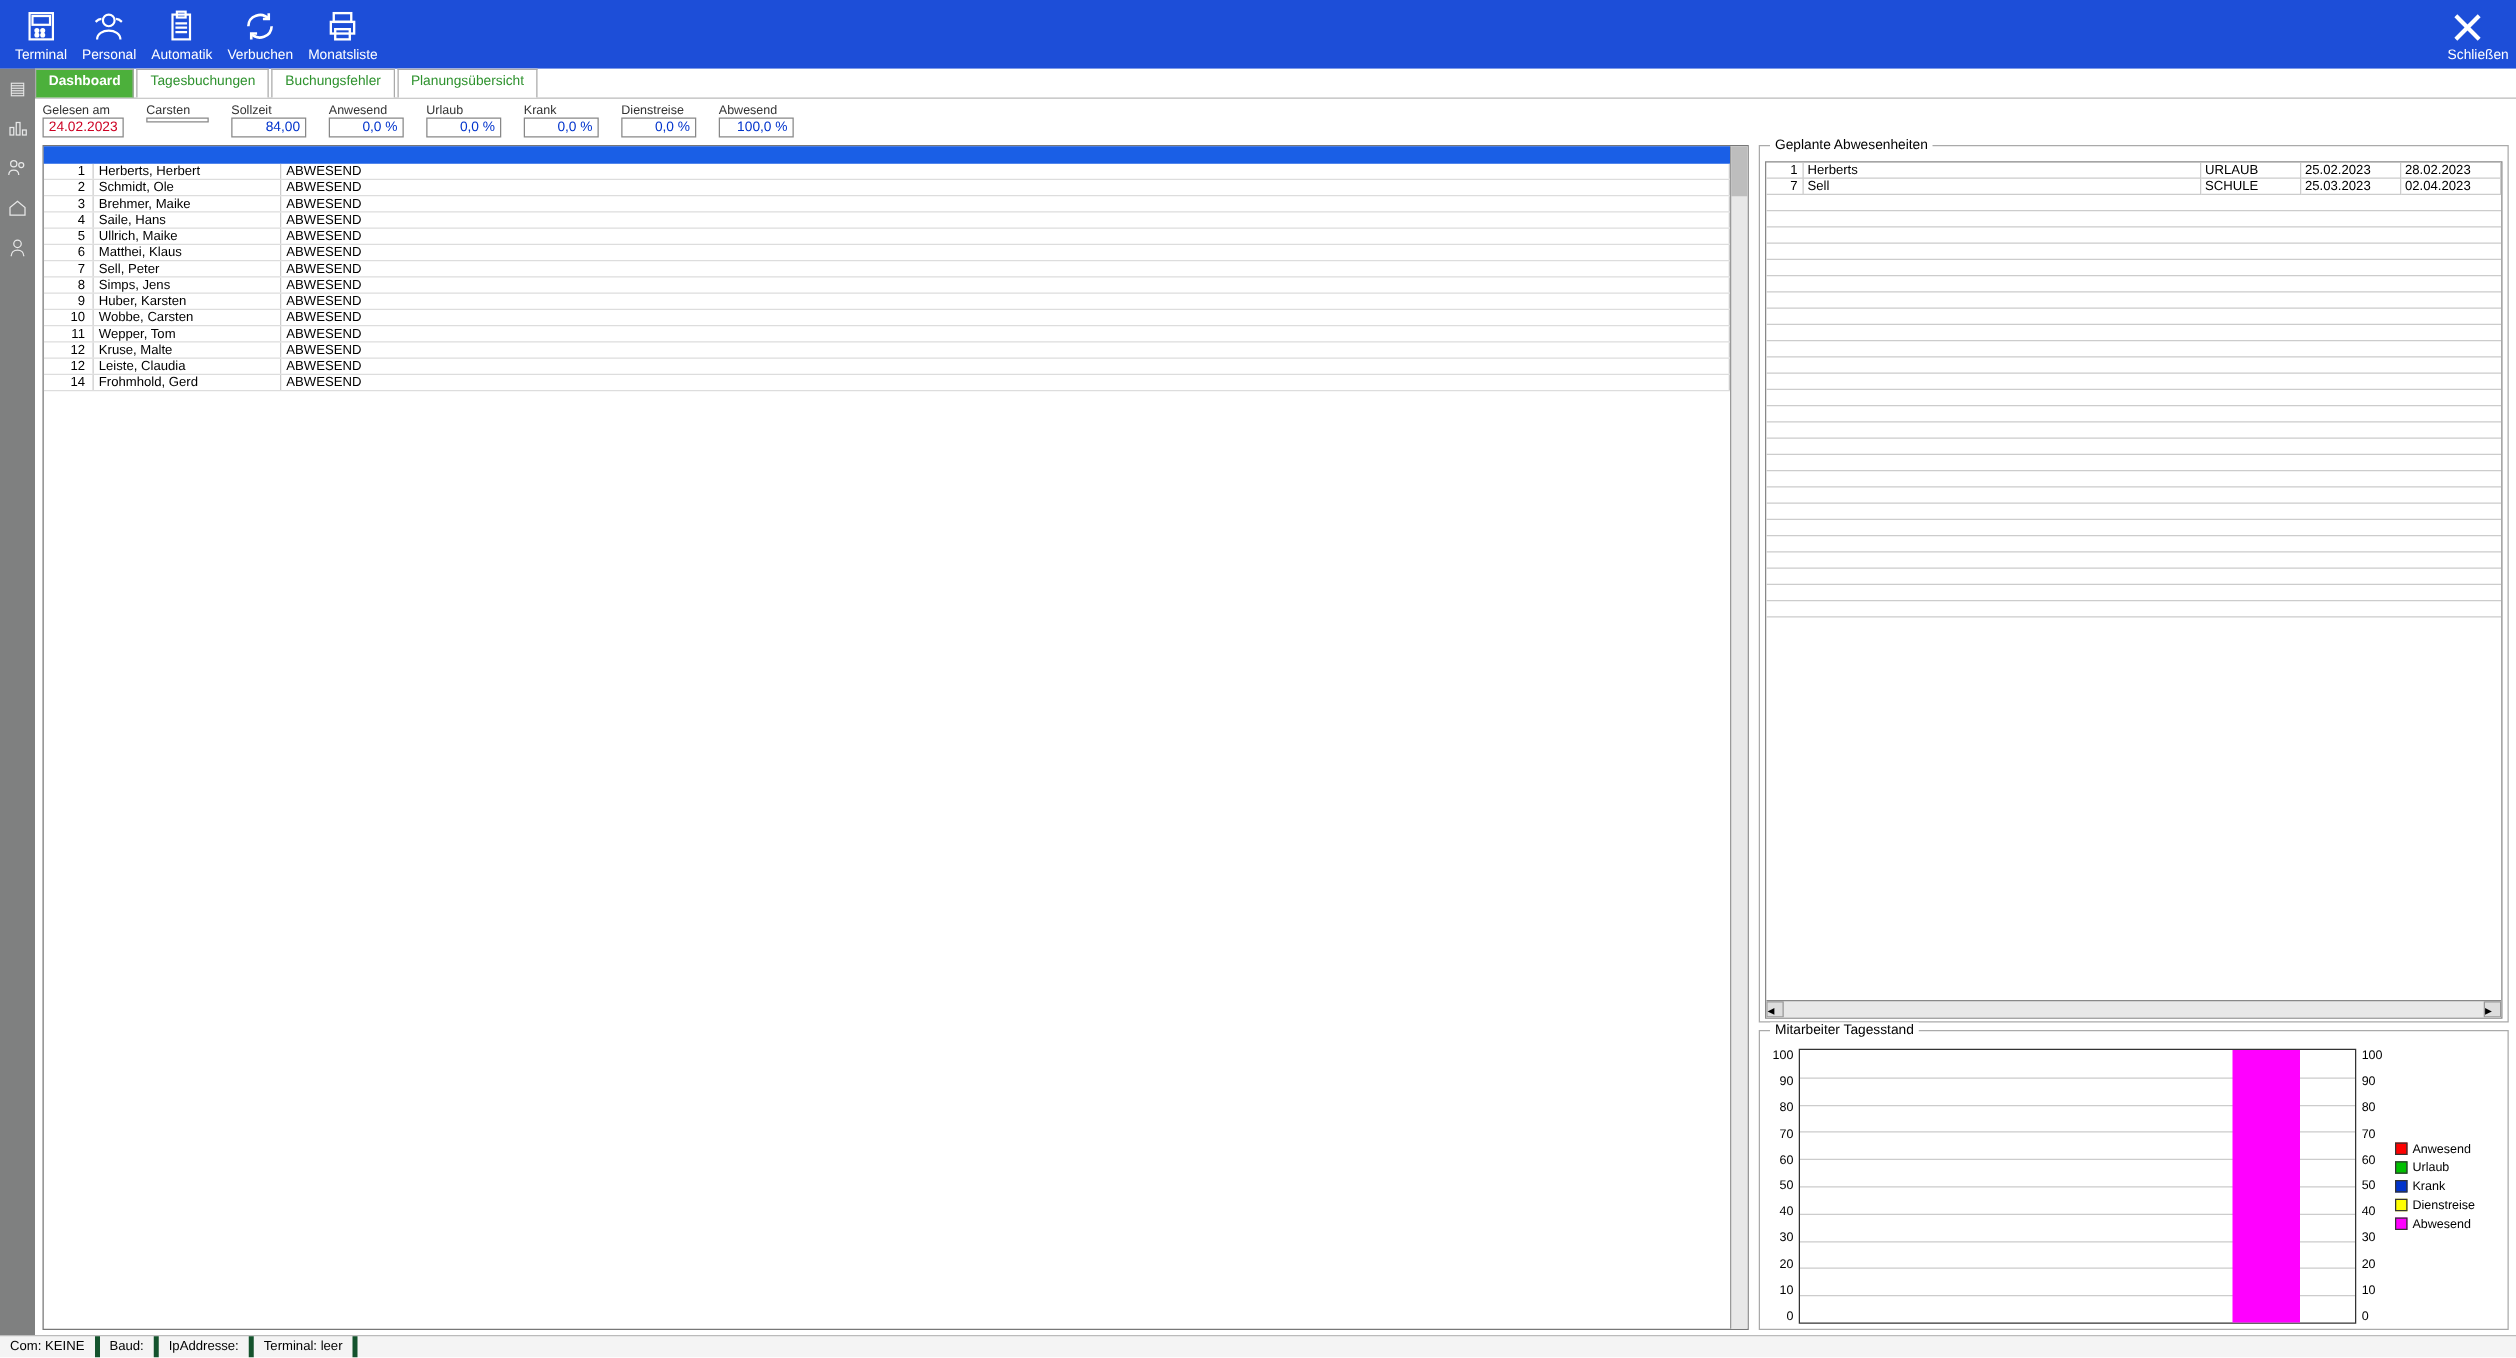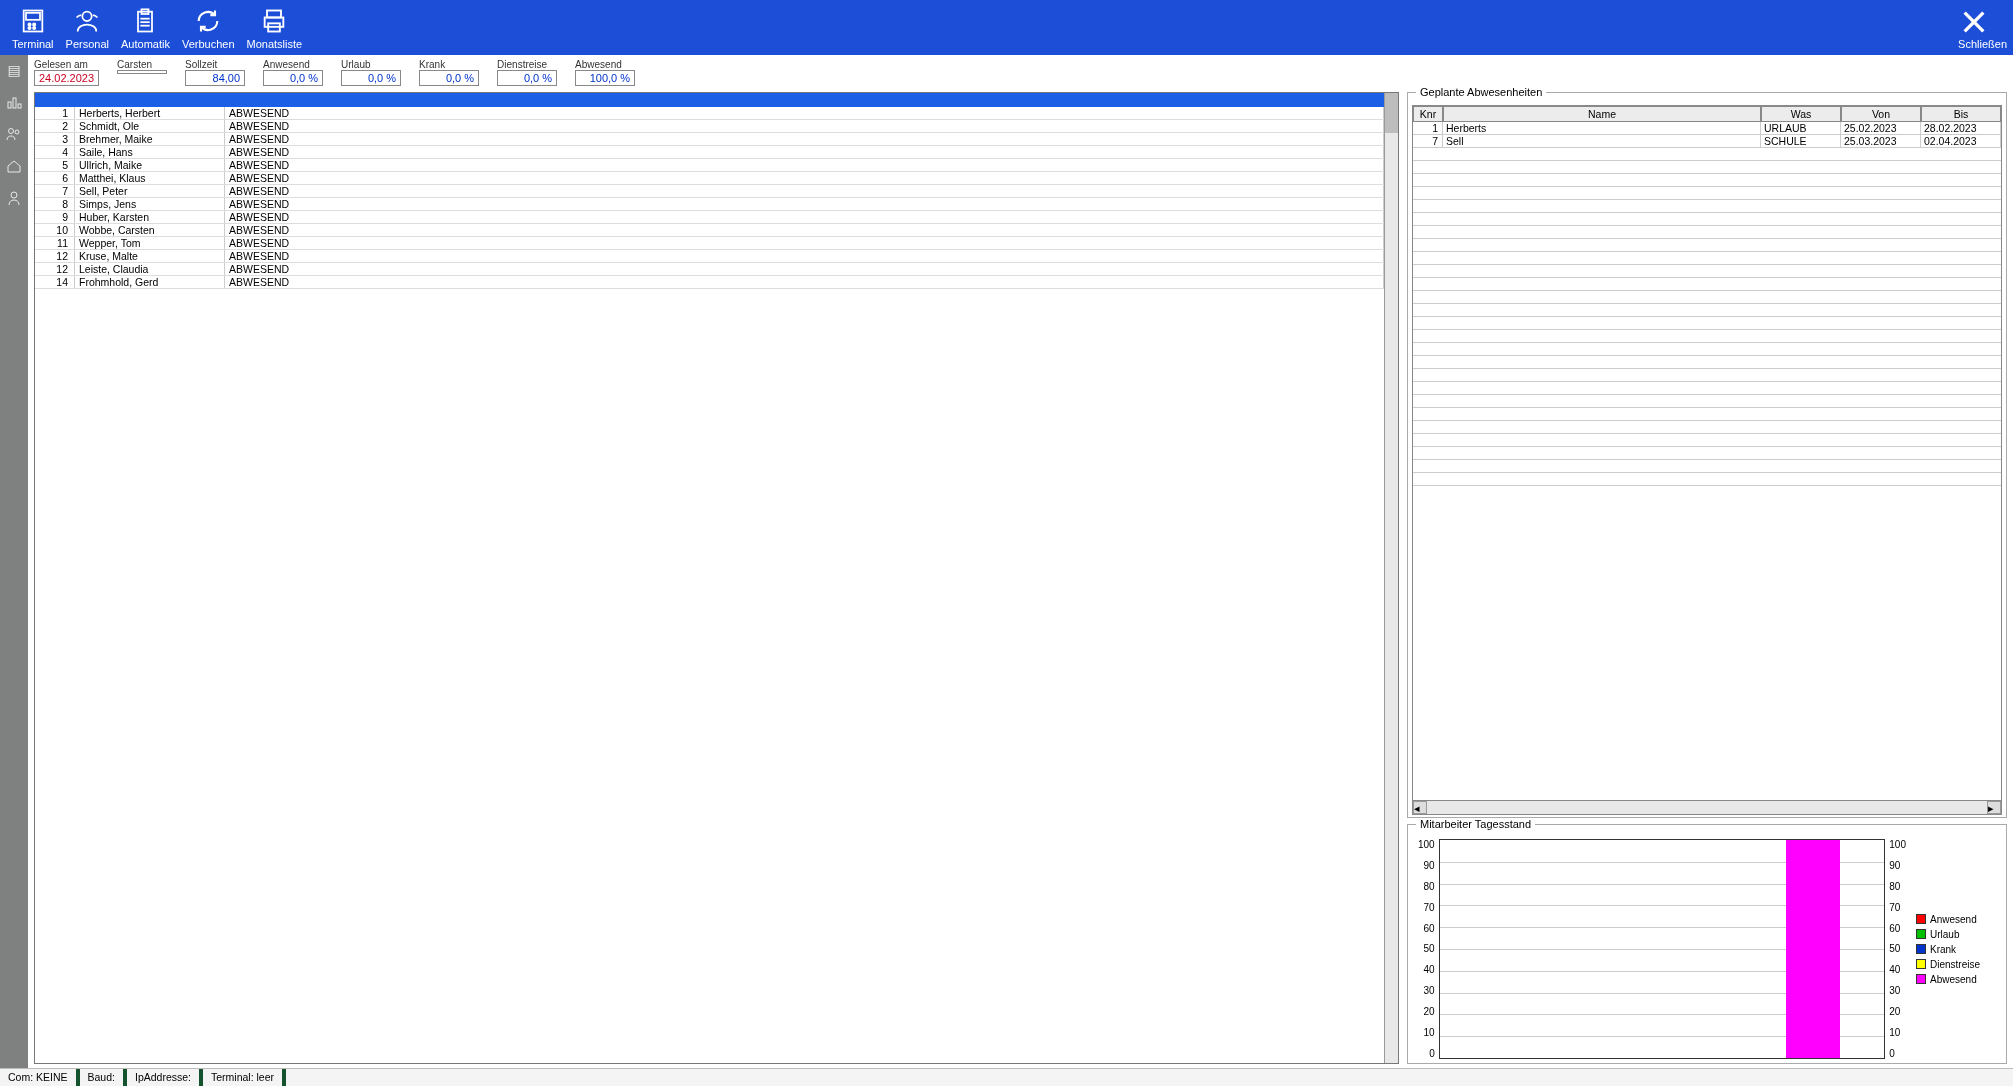--- a/index.html
+++ b/index.html
@@ -357,20 +357,26 @@
     <div class="rail-item">
       <svg width="16" height="16" viewBox="0 0 16 16" stroke="#e8e8e8" fill="none">
           <circle cx="8" cy="5" r="3"></circle>
           <path d="M3 15c0-3 2-5 5-5s5 2 5 5"></path>
         </svg>
     </div>
   </div>
 
   <div class="main-area">
 
+    <div class="tabs-strip">
+      <div class="tab active">Dashboard</div>
+      <div class="tab">Tagesbuchungen</div>
+      <div class="tab">Buchungsfehler</div>
+      <div class="tab">Planungsübersicht</div>
+    </div>
 
     <div class="summary-row">
       <div class="summary-field">
         <span class="s-lbl">Gelesen am</span>
         <span class="s-val">24.02.2023</span>
       </div>
       <div class="summary-field">
         <span class="s-lbl">Carsten</span>
         <span class="s-val" style="min-width:50px"></span>
       </div>
@@ -482,27 +488,20 @@
           <div class="people-scrollbar">
             <div class="thumb"></div>
           </div>
         </div>
       </div>
 
       <div class="right-col">
         <div class="groupbox">
           <span class="gb-title">Geplante Abwesenheiten</span>
           <div class="abs-grid">
-            <div class="abs-head">
-              <div>Knr</div>
-              <div>Name</div>
-              <div>Was</div>
-              <div>Von</div>
-              <div>Bis</div>
-            </div>
             <div id="abs-body" style="flex:1;overflow:hidden">
                 <div class="abs-row">
                   <div class="knr">1</div>
                   <div>Herberts</div>
                   <div>URLAUB</div>
                   <div>25.02.2023</div>
                   <div>28.02.2023</div>
                 </div>
                 <div class="abs-row">
                   <div class="knr">7</div>

